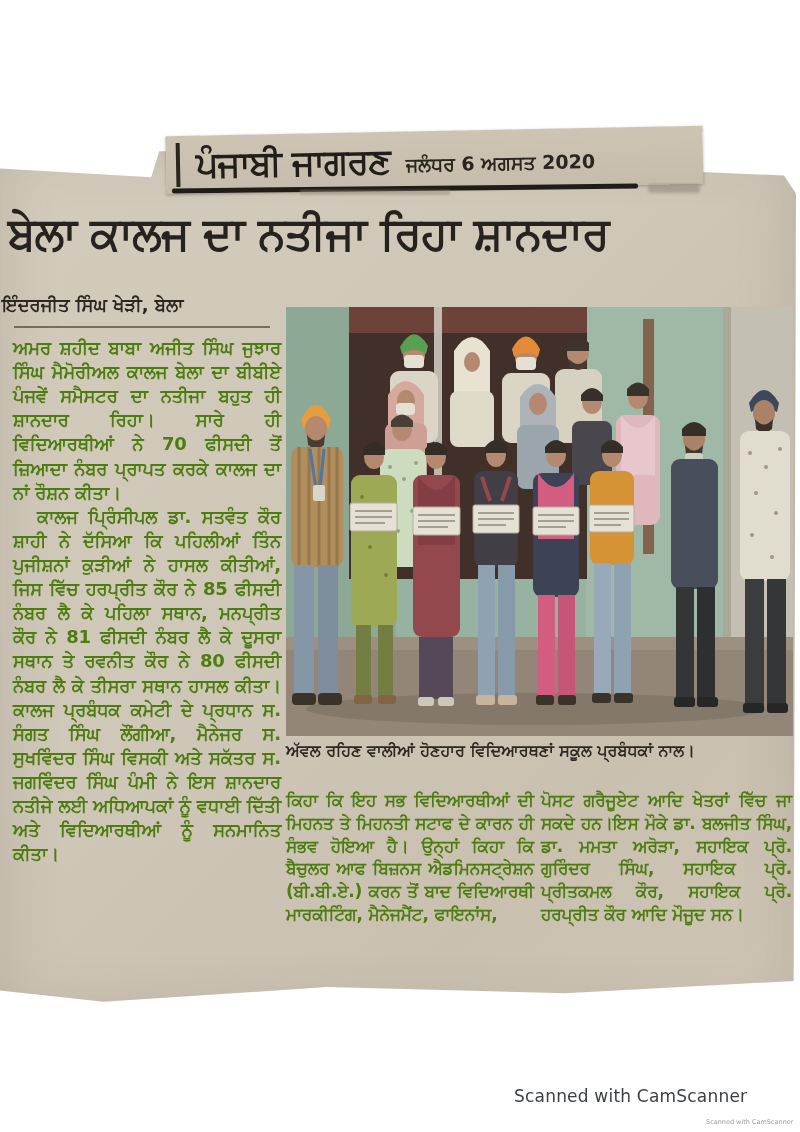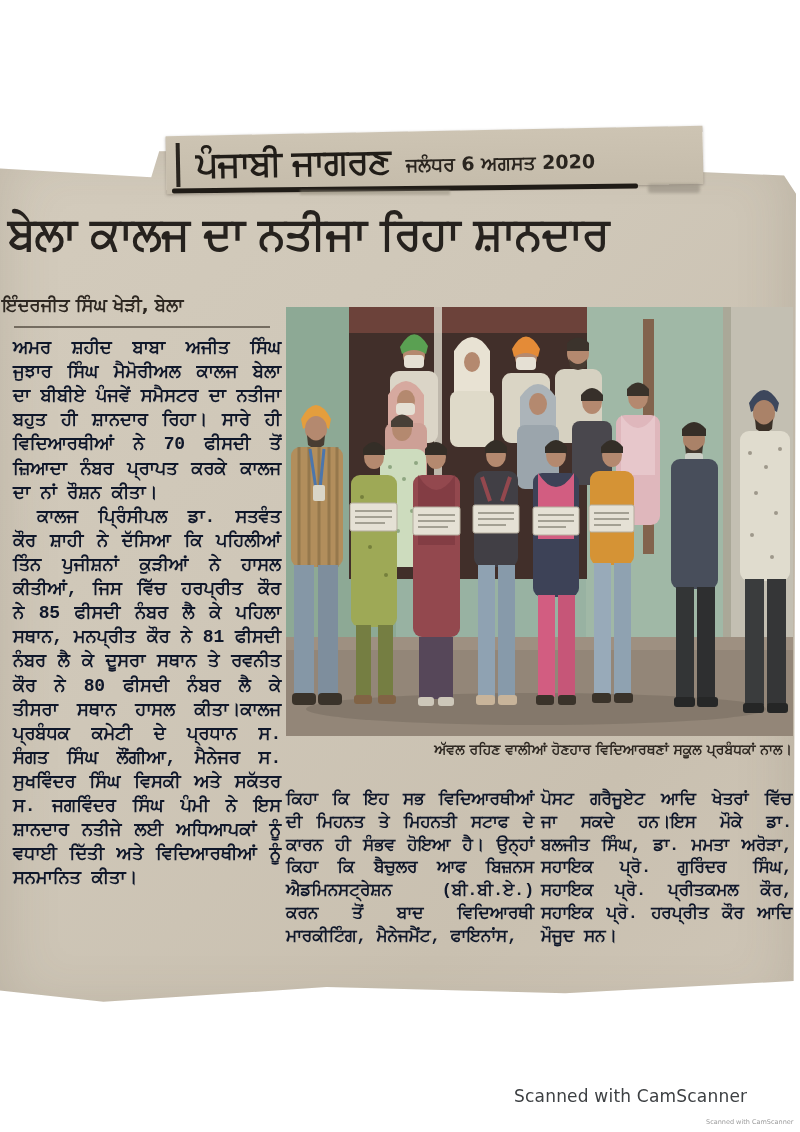--- a/index.html
+++ b/index.html
@@ -34,32 +34,32 @@
   .headline{
     position:absolute;left:8px;top:206px;width:784px;
     font-size:45px;font-weight:800;color:#26221e;letter-spacing:-1px;line-height:1.25;
     white-space:nowrap;transform:scaleX(.98);transform-origin:left;
   }
   .byline{position:absolute;left:2px;top:294px;font-size:18px;font-weight:700;color:#2d2721;}
   .byline-rule{position:absolute;left:14px;top:326px;width:256px;height:2px;background:#554e43;opacity:.75;}
 
   
   .bodycol{
-    position:absolute;color:#0f172a;font-weight:600;text-align:justify;
-    font-size:18px;line-height:1.34;letter-spacing:-0.2px;font-family:Liberation Mono, monospace;
+    position:absolute;color:#4d7c0f;font-weight:600;text-align:justify;
+    font-size:18px;line-height:1.34;letter-spacing:-0.2px;
   }
   .col-left{left:13px;top:336px;width:268px;}
   .col-mid{left:286px;top:789px;width:248px;font-size:17px;}
   .col-right{left:541px;top:789px;width:251px;font-size:17px;}
   .bodycol p{margin:0;}
   .bodycol p + p{text-indent:24px;}
 
   
   .photo{position:absolute;left:286px;top:307px;width:507px;height:429px;overflow:hidden;box-shadow:inset 0 0 14px rgba(40,40,30,.25);}
-  .caption{position:absolute;left:286px;top:741px;width:506px;font-size:14px;font-weight:700;color:#2e2822;text-align:right;}
+  .caption{position:absolute;left:286px;top:741px;width:506px;font-size:16px;font-weight:700;color:#2e2822;}
 
   
   .camscan{position:absolute;left:514px;top:1086px;font-size:17px;color:#3d4043;letter-spacing:.2px;}
   .camscan-small{position:absolute;left:706px;top:1118px;font-size:6.5px;color:#9b9b9b;}
 </style>
 </head>
 <body>
 
 <div id="stage">
 

